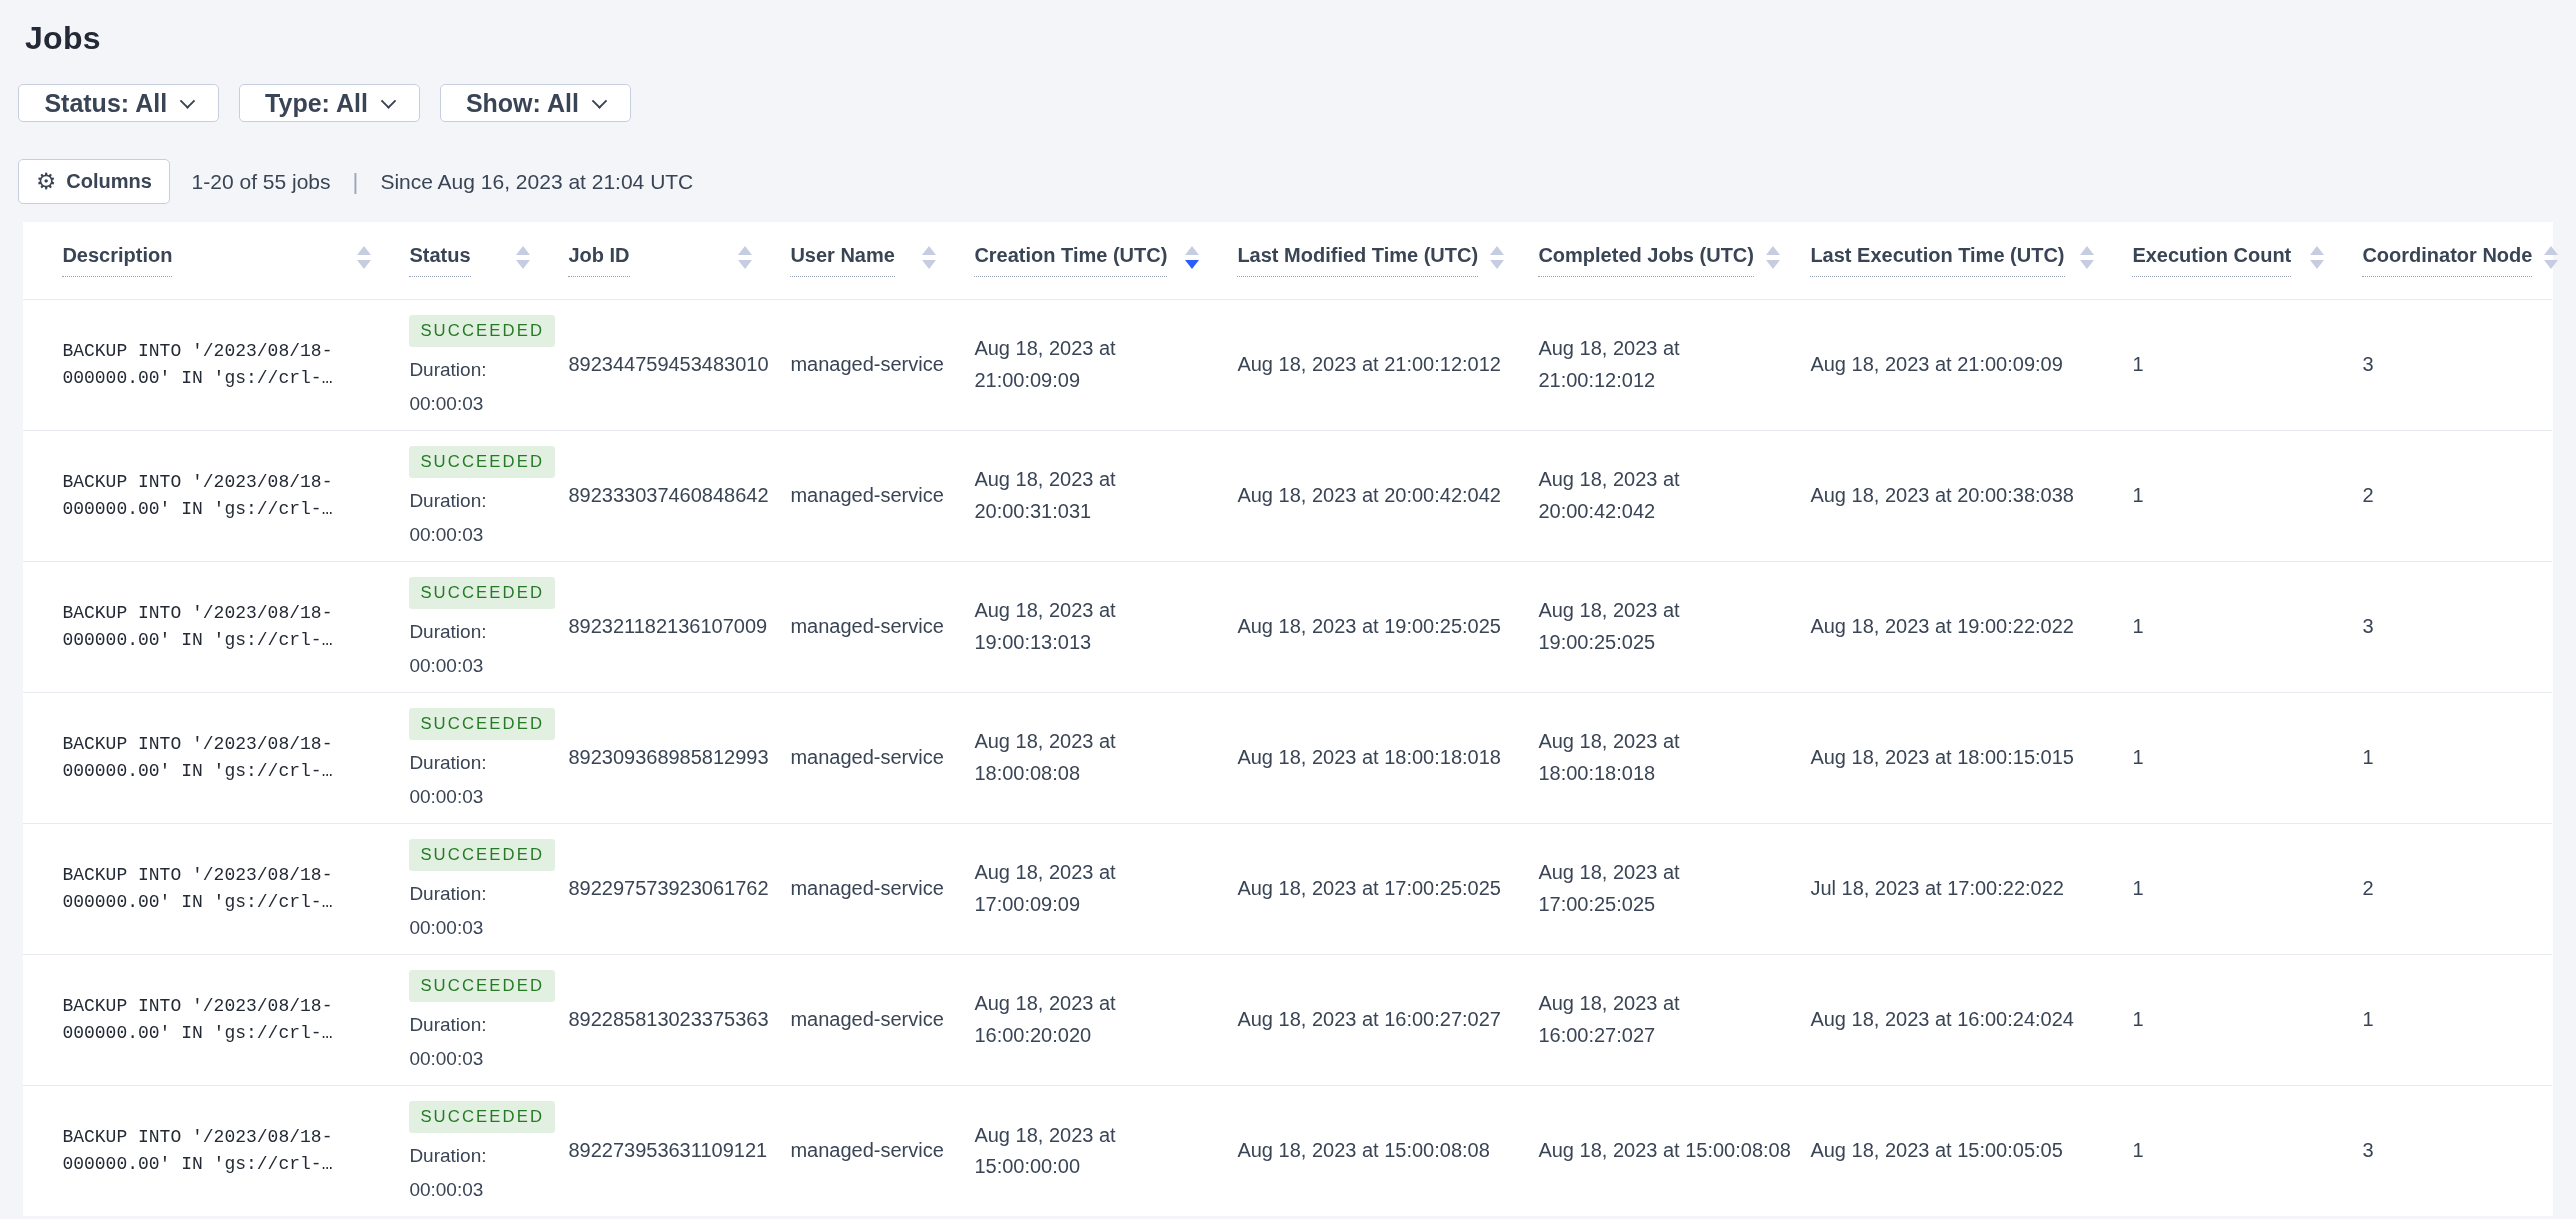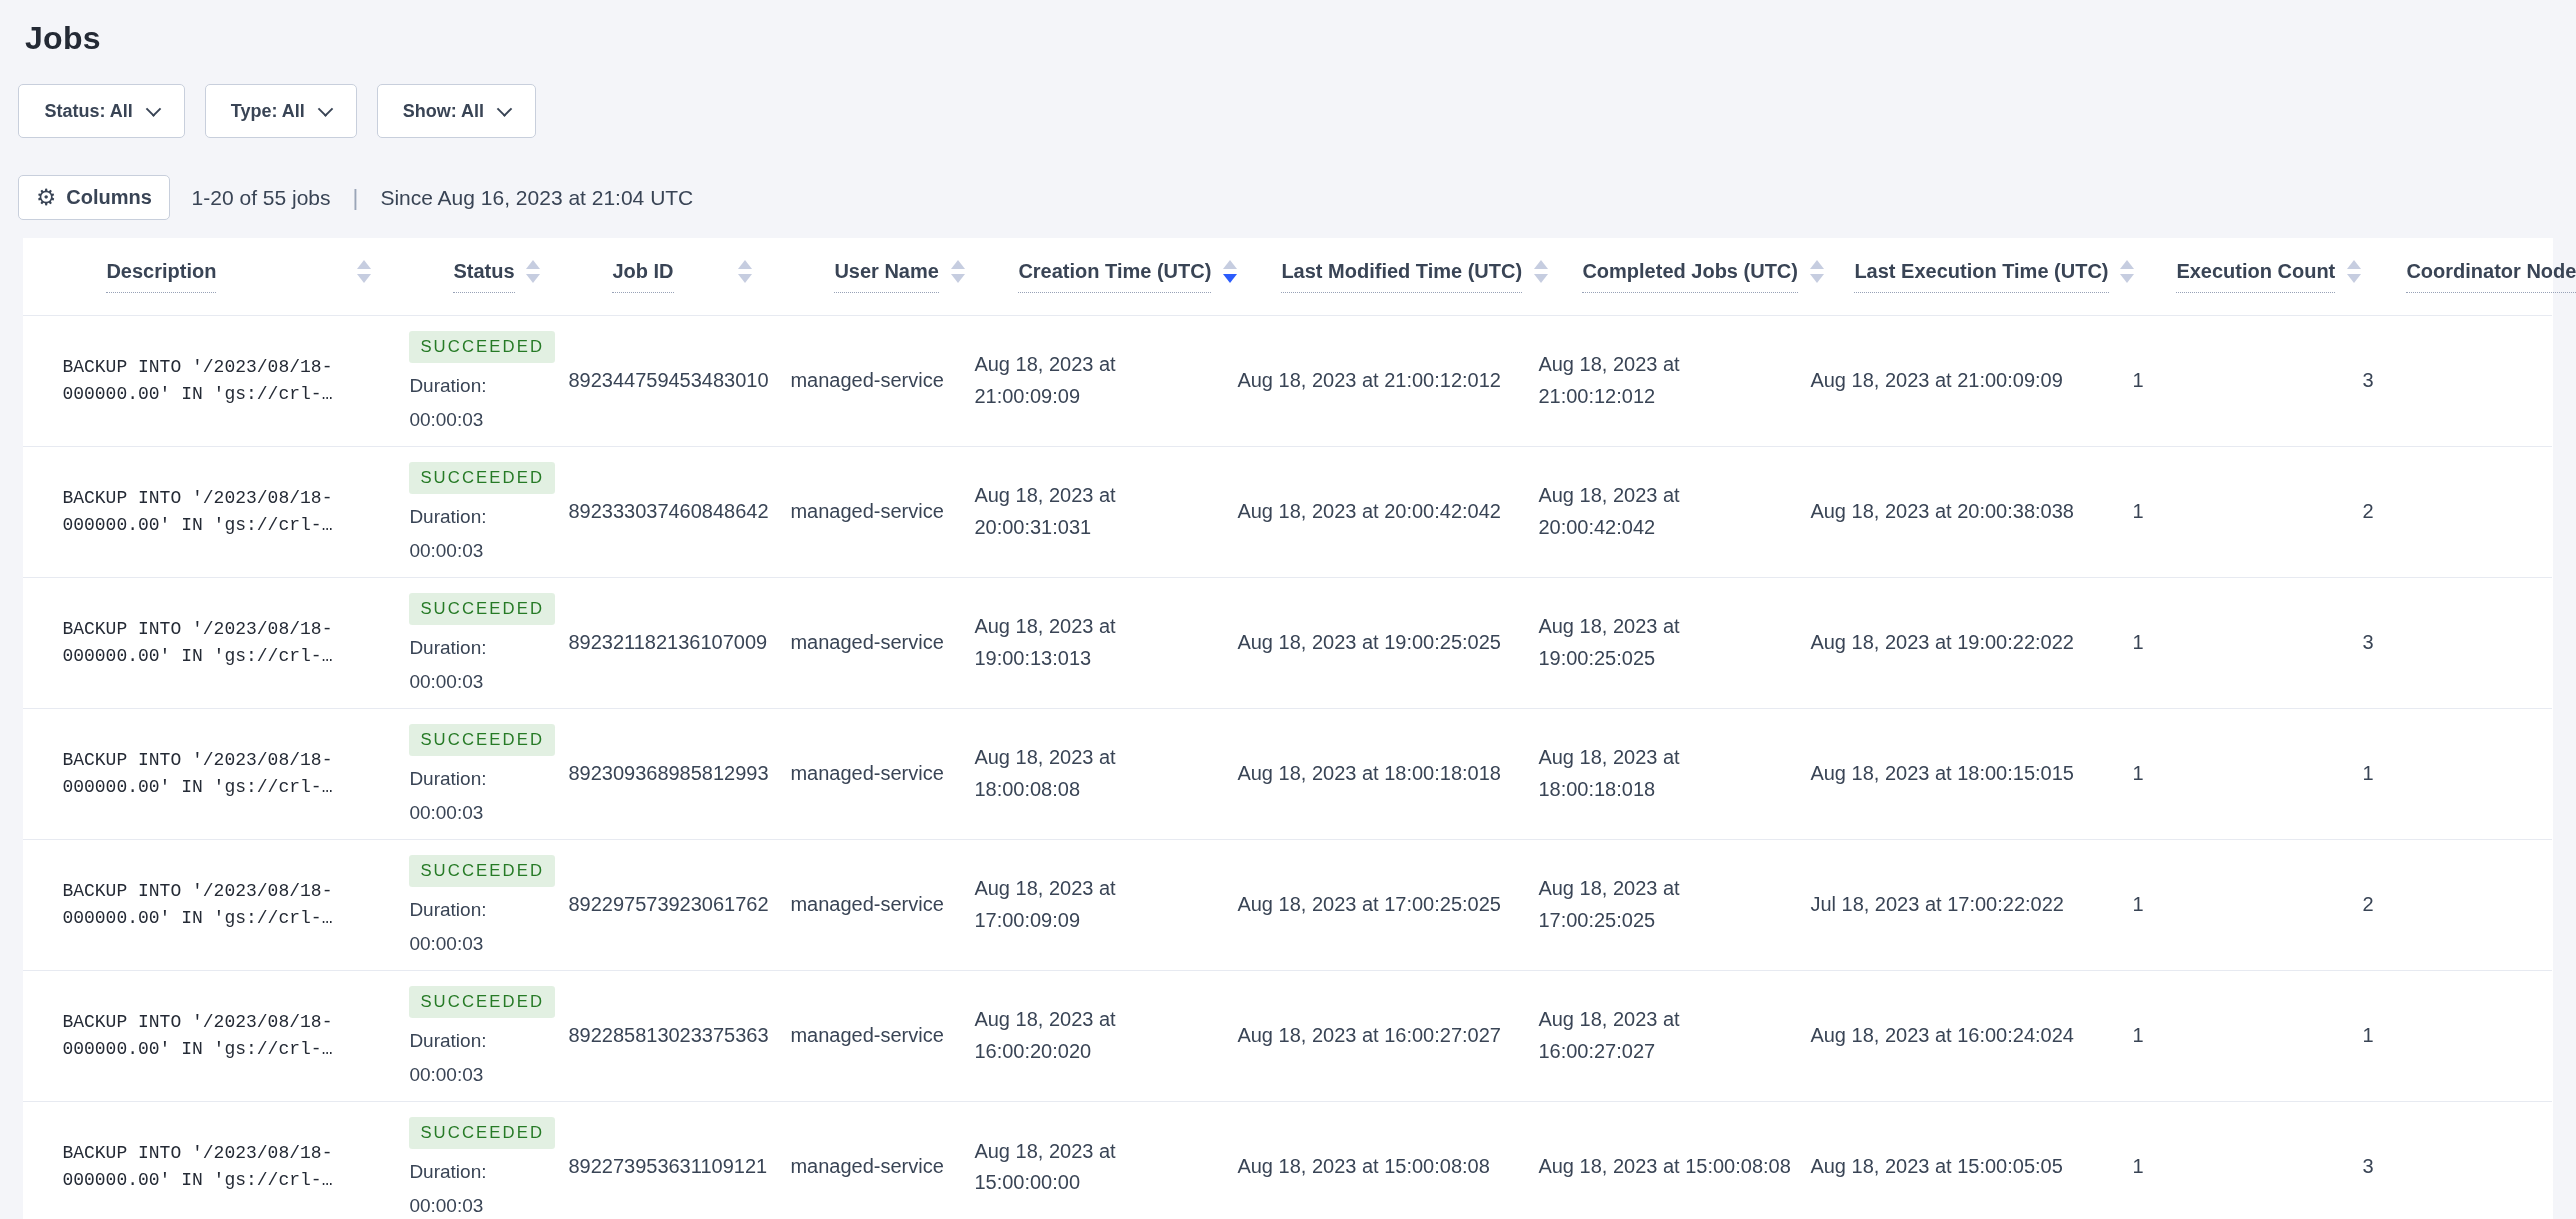--- a/index.html
+++ b/index.html
@@ -24,22 +24,22 @@
   
   .page-title{
     margin:20px 0 0 25px;
     font-size:32px;font-weight:700;color:var(--text-dark);
     letter-spacing:0.3px;
   }
   .filter-bar{display:flex;gap:20px;margin:27px 0 0 18.4px;}
   .filter-btn{
     display:inline-flex;align-items:center;gap:15px;
     background:#fff;border:0.8px solid var(--control-border);border-radius:5px;
-    height:54px;padding:0 25px;
-    font-size:18px;font-weight:700;color:var(--text-primary);
+    height:38px;padding:0 25px;
+    font-size:25px;font-weight:700;color:var(--text-primary);
     cursor:pointer;
   }
   .chev{
     width:11px;height:11px;
     border-right:2.5px solid var(--text-primary);
     border-bottom:2.5px solid var(--text-primary);
     transform:rotate(45deg) translate(-1.7px,-1.7px);
   }
   .toolbar{display:flex;align-items:center;margin:37px 0 0 18.4px;gap:22px;}
   .columns-btn{
@@ -54,21 +54,21 @@
   .toolbar-sep{font-size:22.6px;color:#9AA5B8;font-weight:400;}
   
   .table-card{
     background:var(--table-background);
     margin:18.4px 23.4px 0 23.4px;
   }
   table{border-collapse:collapse;table-layout:fixed;width:2529px;}
   th,td{text-align:left;vertical-align:middle;padding:0 18.4px 0 0;}
   th:first-child,td:first-child{padding-left:39px;}
   thead th{height:77px;border-bottom:0.8px solid var(--border);cursor:pointer;}
-  .th-inner{display:flex;justify-content:space-between;margin-left:44px;}
+  .th-inner{display:flex;align-items:center;justify-content:space-between;}
   .th-label{
     font-size:20px;font-weight:700;color:var(--text-primary);
     border-bottom:1.7px dotted #98A2B7;padding-bottom:8.4px;
     white-space:nowrap;
   }
   .arrows{display:inline-flex;flex-direction:column;gap:5px;margin:0 20px 6.7px 11.7px;cursor:pointer;}
   .tri{width:0;height:0;border-left:7.5px solid transparent;border-right:7.5px solid transparent;}
   .tri.up{border-bottom:9.2px solid var(--sort-inactive);}
   .tri.down{border-top:9.2px solid var(--sort-inactive);}
   .tri.down.active{border-top-color:var(--sort-active);}

